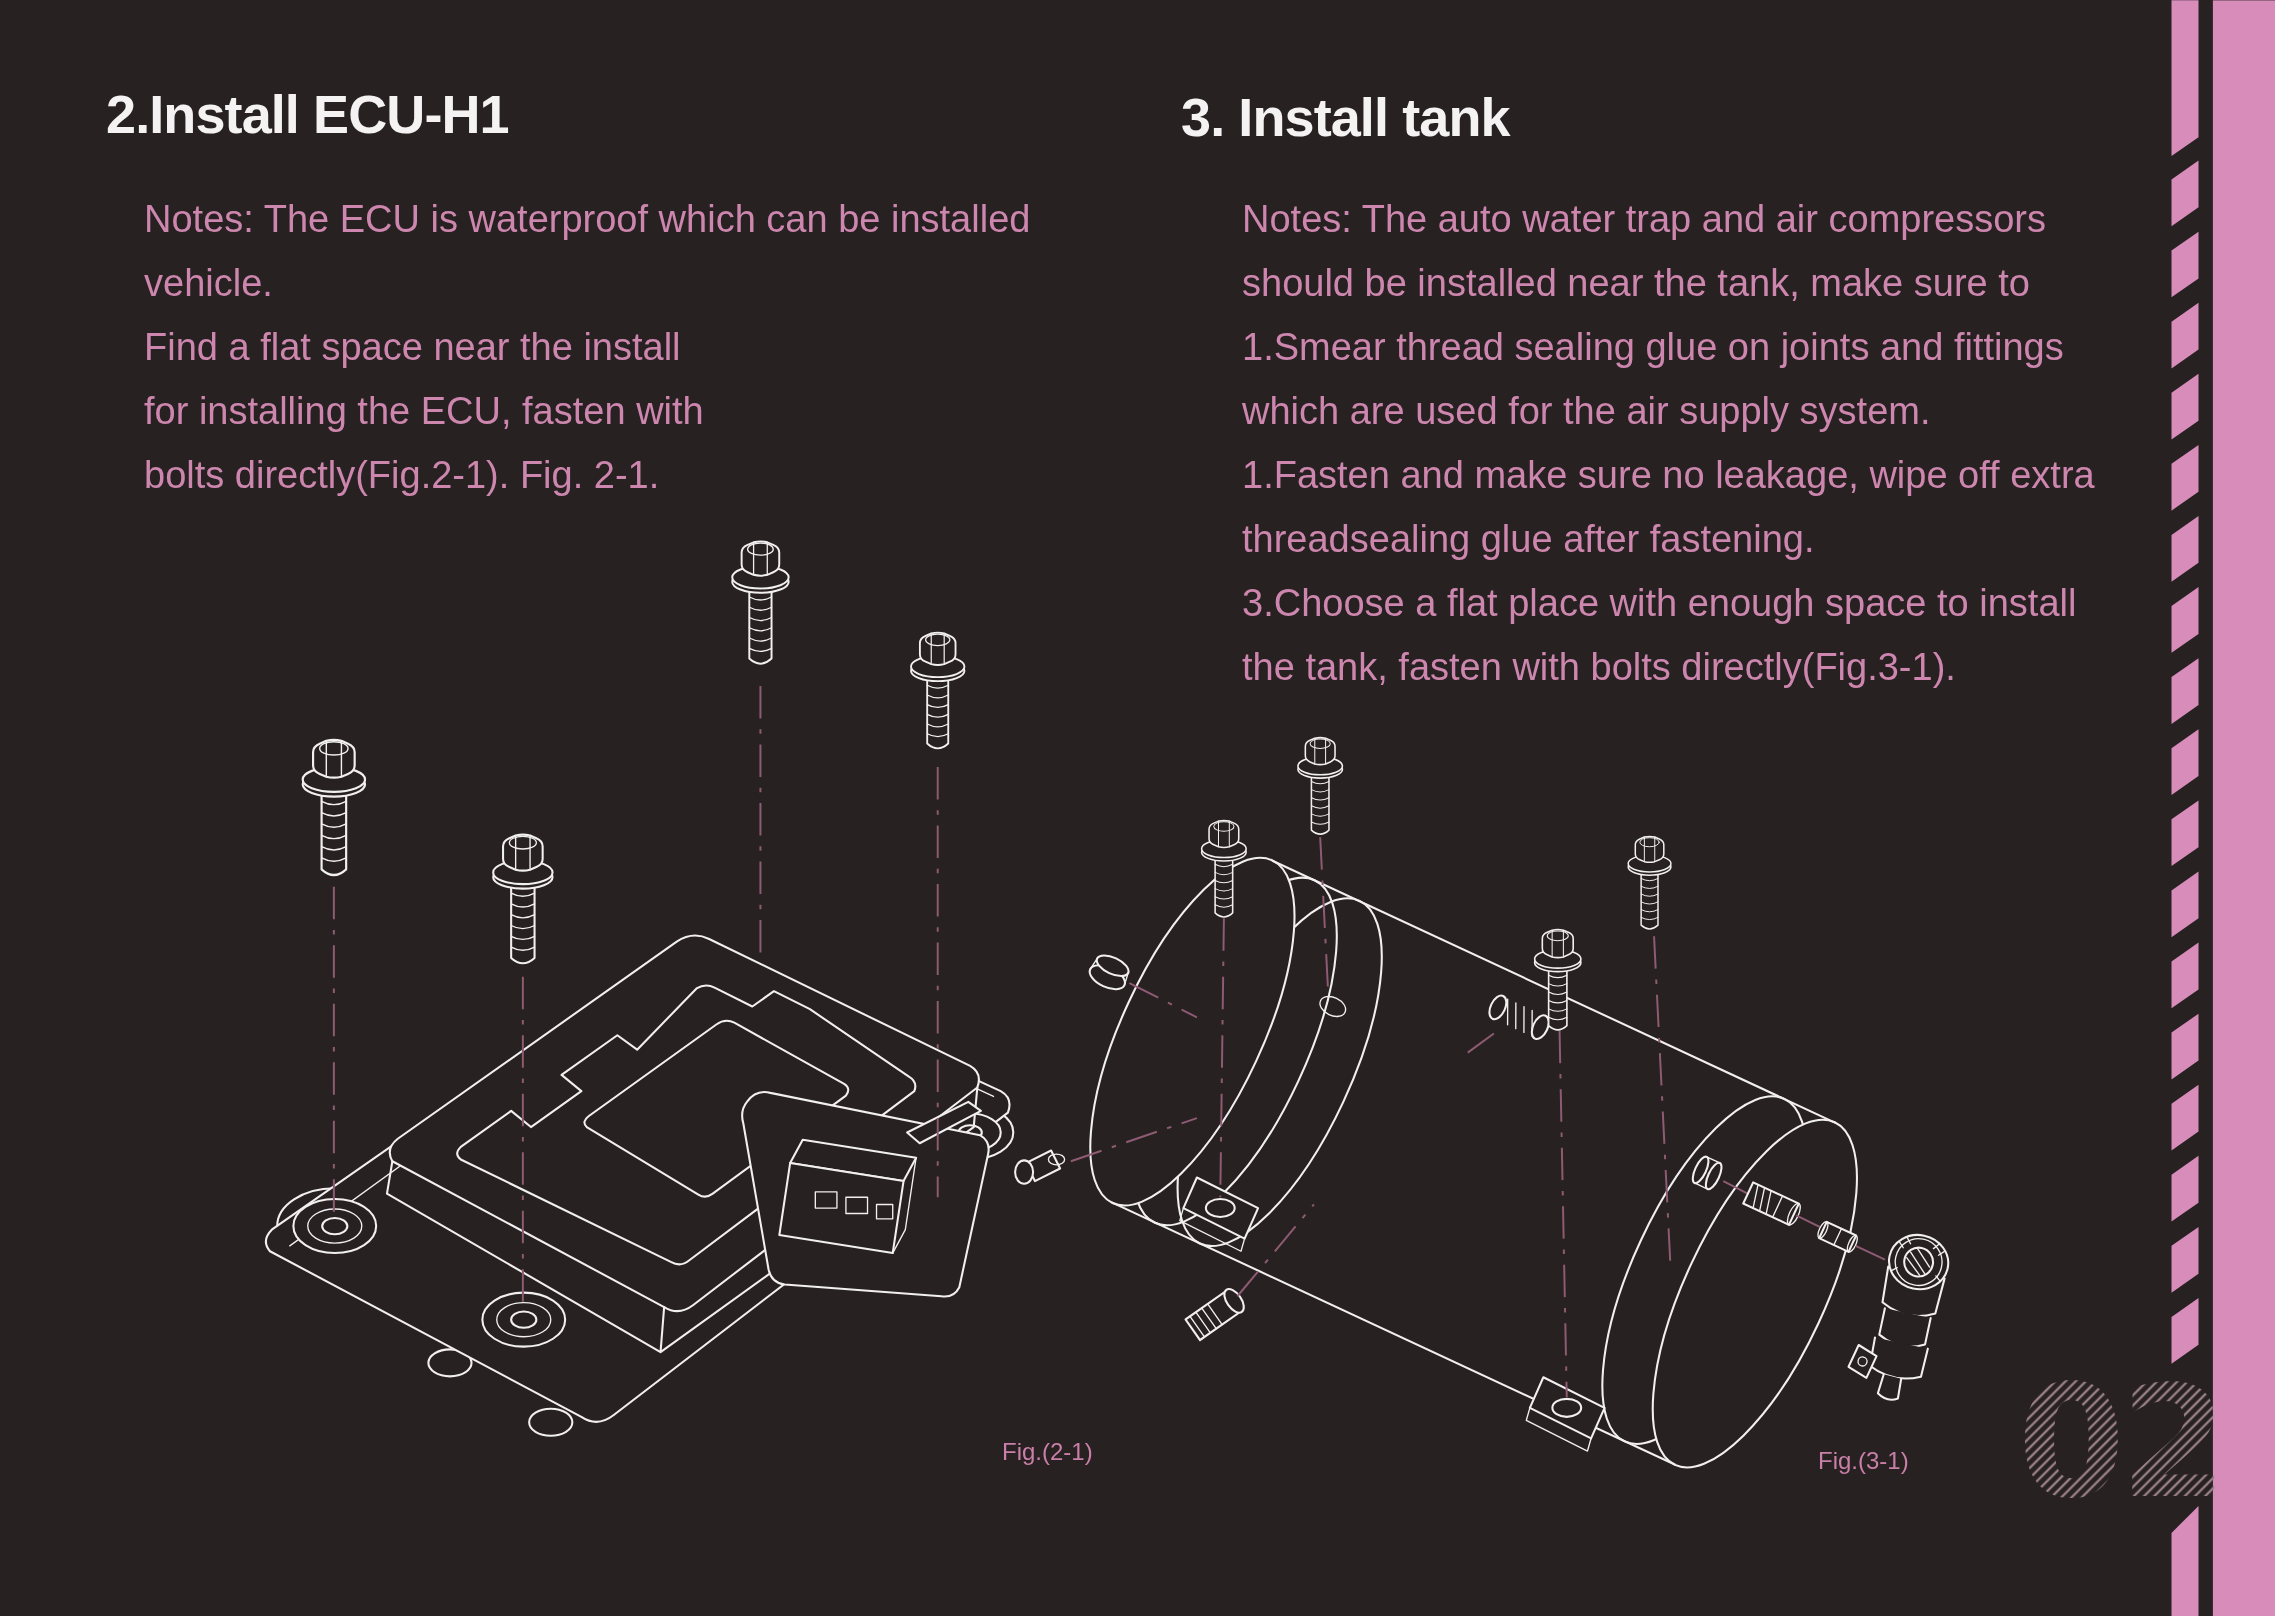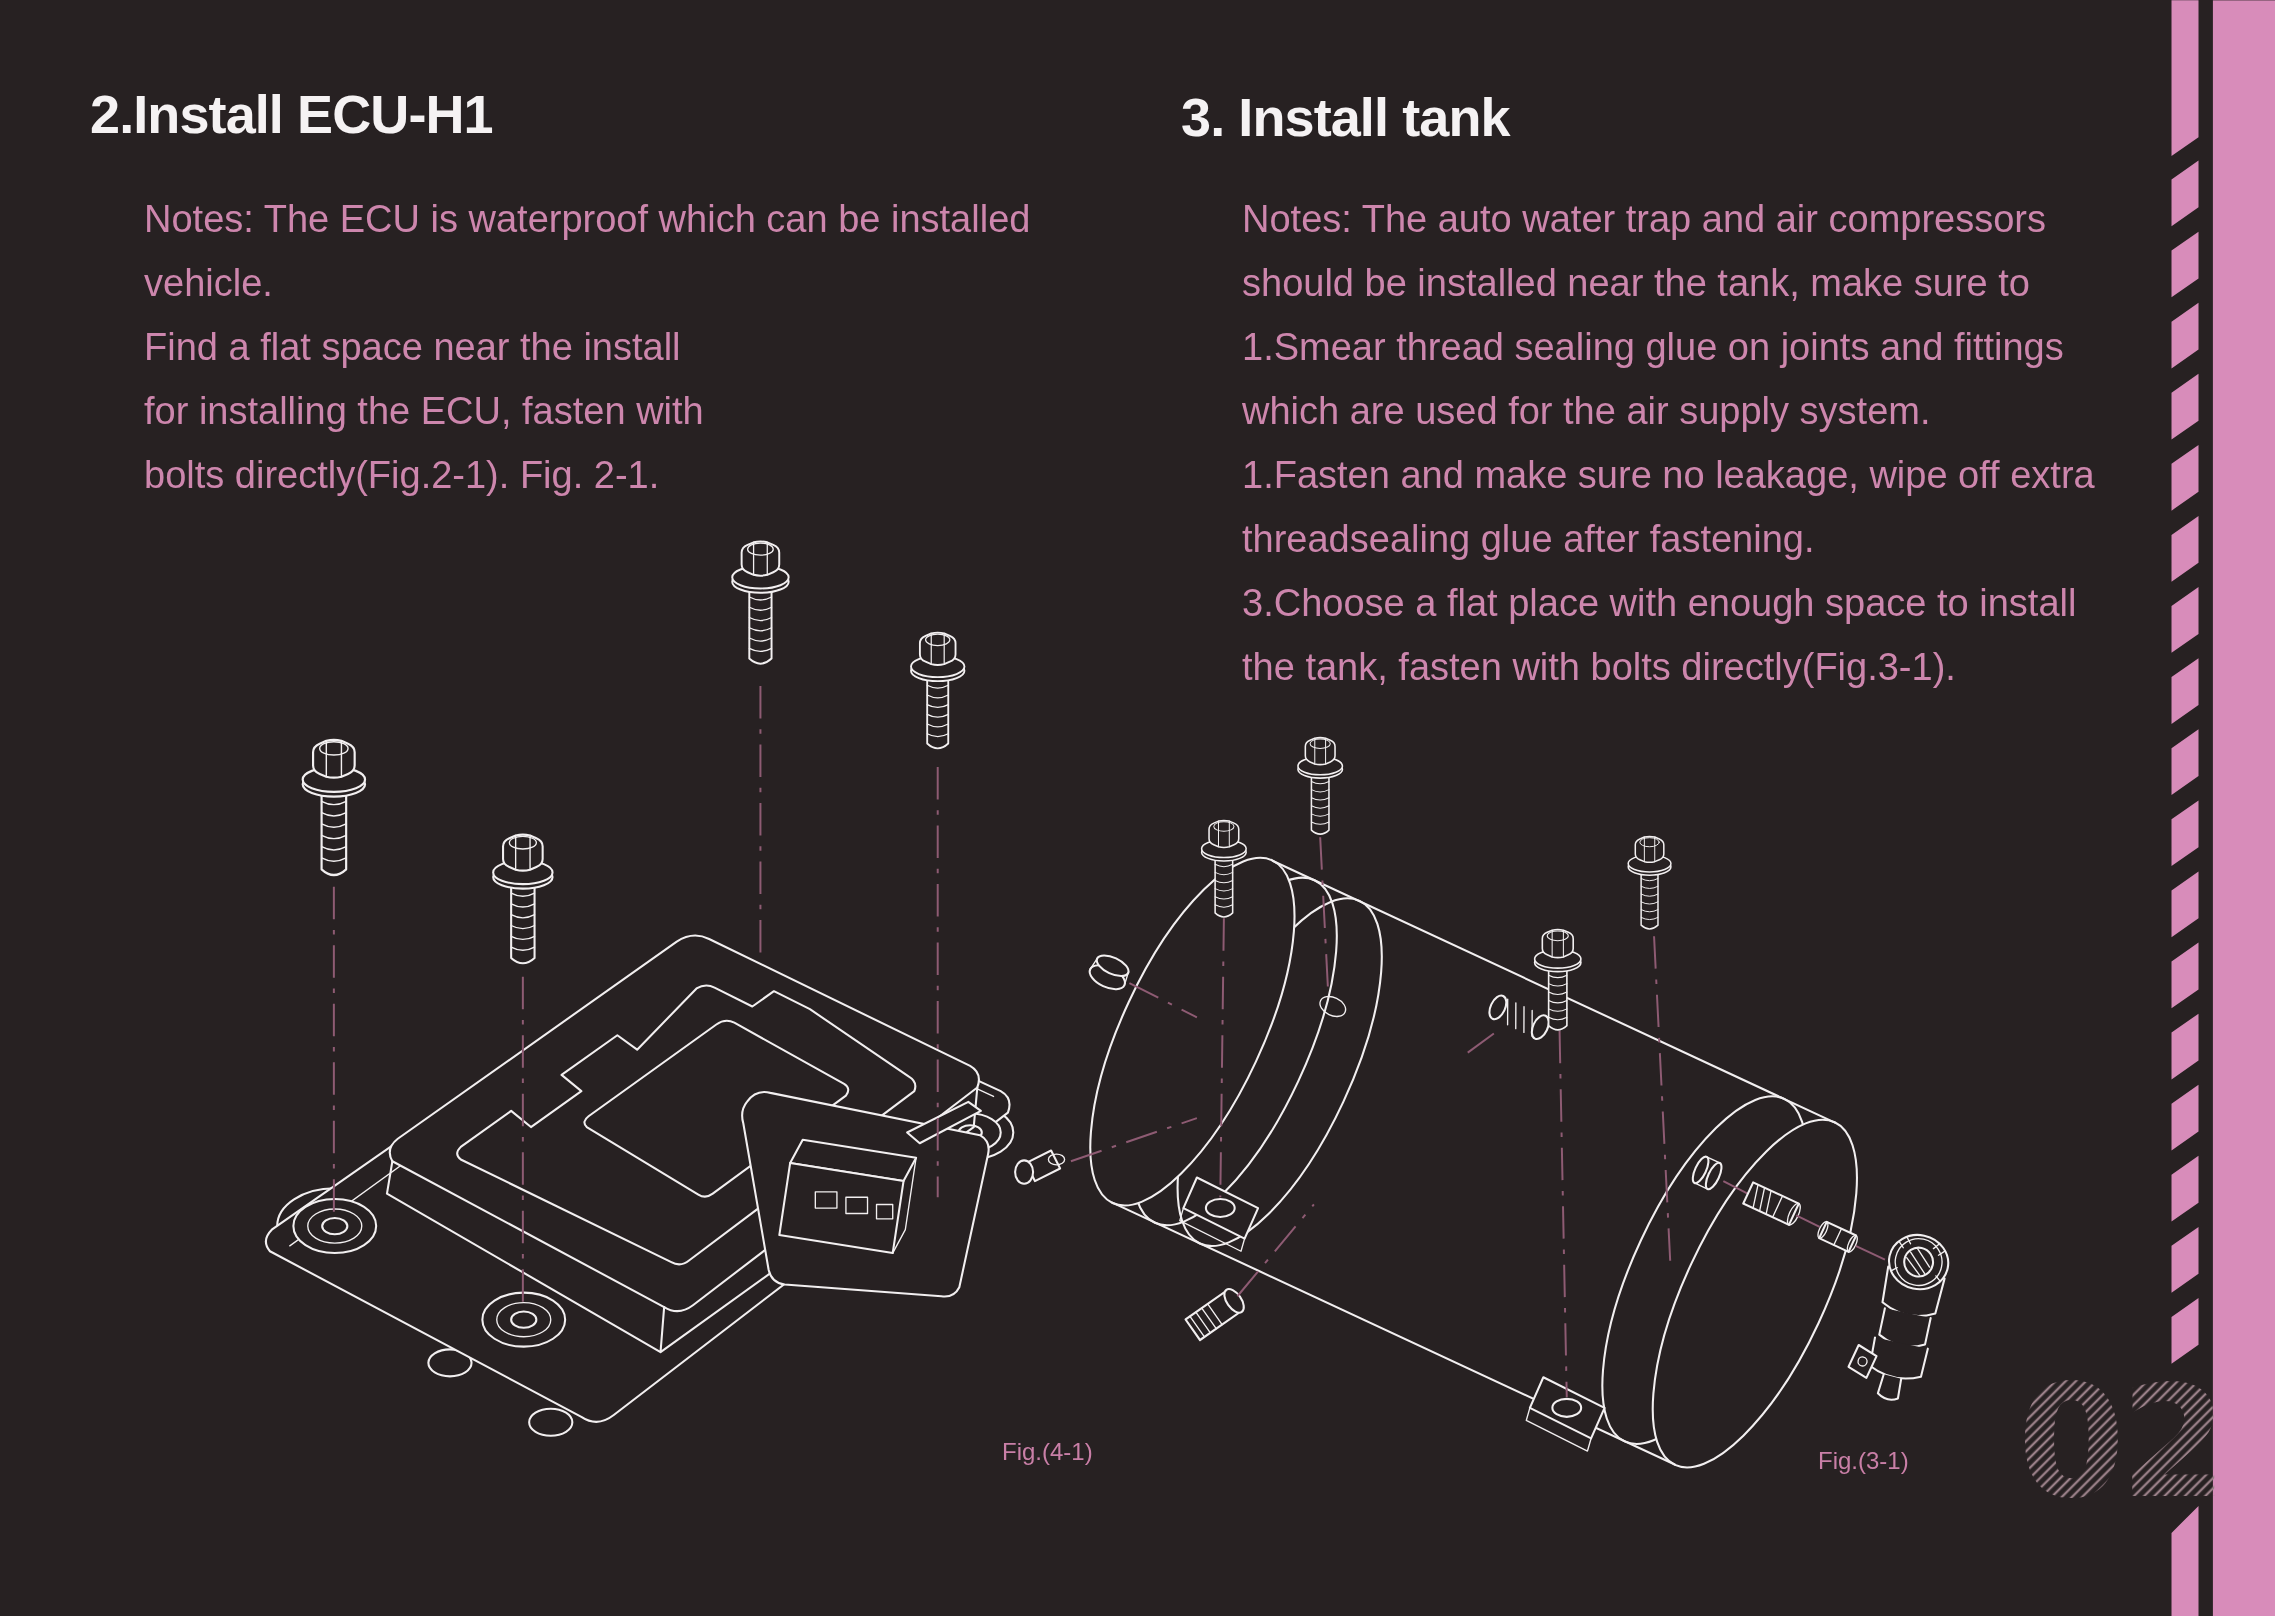--- a/index.html
+++ b/index.html
@@ -1,20 +1,20 @@
 <!DOCTYPE html>
 <html style="font-size:14.4px"><head>
 <meta charset="utf-8">
 <style>
   html,body{margin:0;padding:0;background:#272122;}
   .page{position:relative;width:2275px;height:1617px;background:#272122;overflow:hidden;
         font-family:"Liberation Sans","DejaVu Sans",sans-serif;}
   .art{position:absolute;left:0;top:0;width:2275px;height:1617px;}
   .heading{position:absolute;color:#f5f2f3;font-weight:bold;font-size:54px;letter-spacing:-0.9px;white-space:nowrap;}
-  .h-ecu{left:90px;top:83px;}
+  .h-ecu{left:106px;top:83px;}
   .h-tank{left:1181px;top:86px;text-align:center;}
   .body-block{position:absolute;color:#cd86ad;font-size:38px;line-height:64px;}
   .bb-left{left:144px;top:187px;}
   .bb-right{left:1242px;top:187px;}
   .tline{white-space:nowrap;}
   .figlabel{position:absolute;color:#c97fa7;font-size:24px;white-space:nowrap;}
   .fl-2{left:1002px;top:1438px;}
   .fl-3{left:1818px;top:1447px;}
   
   .lw{stroke:#f2eff0;stroke-width:2.3;fill:none;stroke-linejoin:round;stroke-linecap:round;}
@@ -228,17 +228,17 @@
     <div class="tline">Notes: The auto water trap and air compressors</div>
     <div class="tline">should be installed near the tank, make sure to</div>
     <div class="tline">1.Smear thread sealing glue on joints and fittings</div>
     <div class="tline">which are used for the air supply system.</div>
     <div class="tline">1.Fasten and make sure no leakage, wipe off extra</div>
     <div class="tline">threadsealing glue after fastening.</div>
     <div class="tline">3.Choose a flat place with enough space to install</div>
     <div class="tline">the tank, fasten with bolts directly(Fig.3-1).</div>
   </div>
 
-  <div class="figlabel fl-2">Fig.(4-1)</div>
+  <div class="figlabel fl-2">Fig.(2-1)</div>
   <div class="figlabel fl-3">Fig.(3-1)</div>
 
 </div>
 
 
 </body></html>

